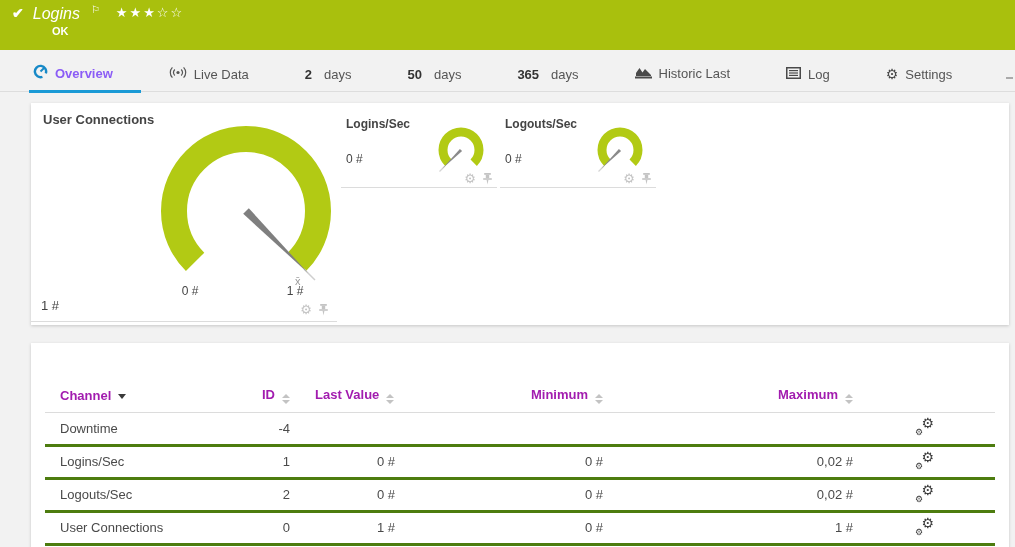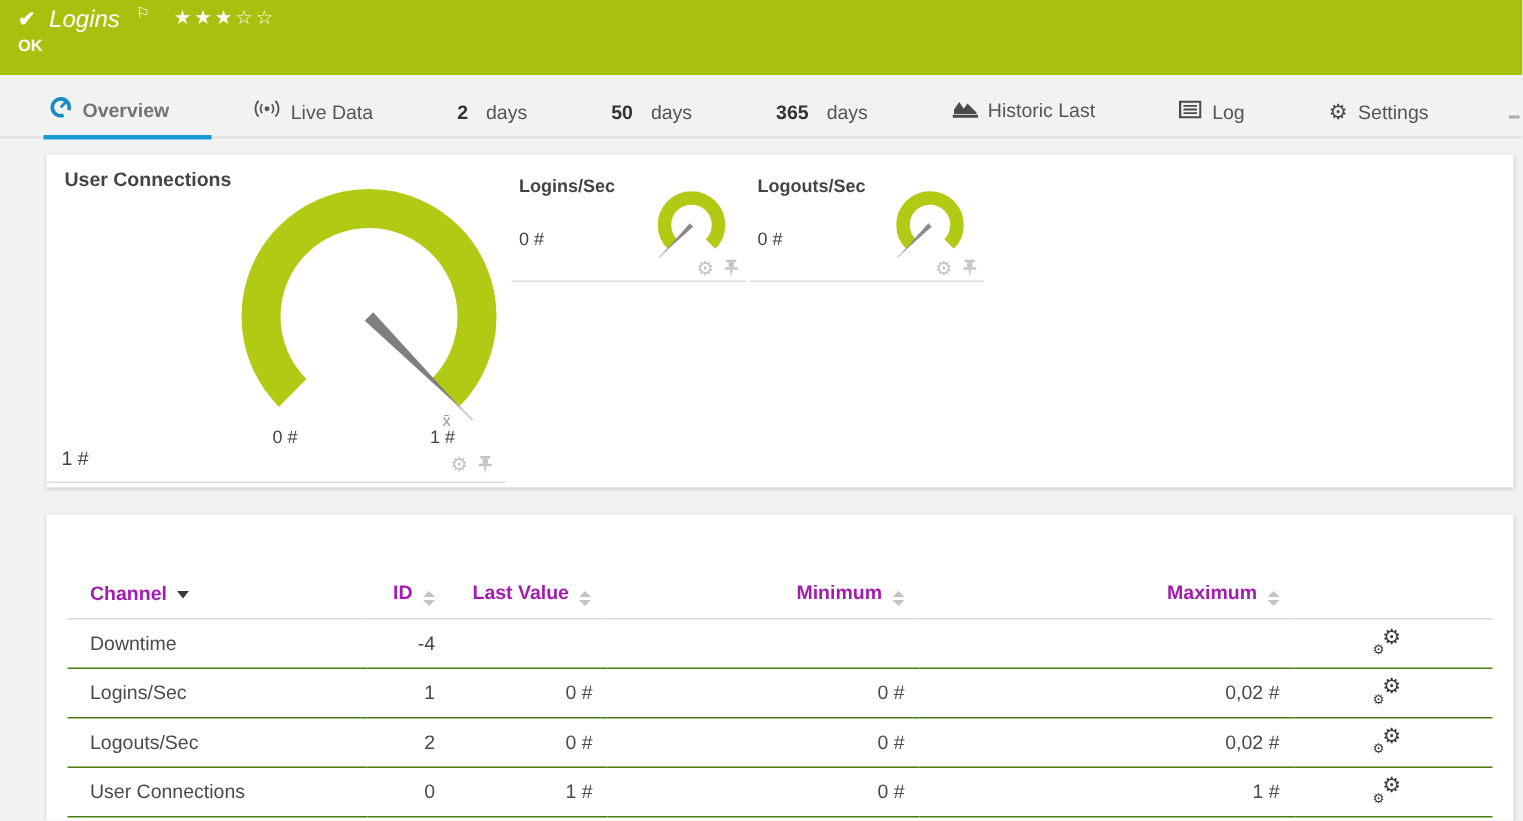--- a/index.html
+++ b/index.html
@@ -12,27 +12,27 @@
   }
 
   
   .topbar { height:50px; background:#a9c00d; padding:5px 0 0 12px; position:relative; }
   .topbar .line1 { display:flex; align-items:baseline; color:#fff; }
   .check { font-size:14px; font-weight:bold; margin-right:9px; position:relative; top:-1px; }
   .kind { font-style:italic; font-size:16px; margin-right:8px; }
   .sensor-title { font-size:17px; font-weight:bold; letter-spacing:.2px; }
   .flag { font-size:10px; vertical-align:super; margin-left:3px; position:relative; top:-6px; }
   .stars { margin-left:16px; font-size:13px; letter-spacing:2px; position:relative; top:-2px; }
-  .status-ok { color:#fff; font-weight:bold; font-size:11px; margin-top:2px; }
+  .status-ok { color:#fff; font-weight:bold; font-size:11px; margin-left:40px; margin-top:2px; }
 
   
   .tabbar { margin-top:11px; padding-left:31px; border-bottom:1px solid #ddd; display:flex; align-items:flex-end; height:31px; position:relative; }
   .tab { display:flex; align-items:center; gap:7px; font-size:13px; color:#555; padding:4px 2px 9px 2px; margin-right:52px; cursor:pointer; white-space:nowrap; position:relative; }
   .tab .num { font-weight:bold; color:#333; margin-right:5px; }
-  .tab.active { color:#737373; font-weight:bold; }
+  .tab.active { color:#8b5cf6; font-weight:bold; }
   .tab.active::after { content:""; position:absolute; left:-2px; right:-26px; bottom:-2px; height:3px; background:#1b9ad6; }
   .tab .glyph { font-size:14px; color:#4a4a4a; line-height:1; }
   .tab-dash { position:absolute; right:2px; bottom:12px; width:7px; height:2px; background:#aaa; }
 
   
   .card { position:absolute; left:31px; width:978px; background:#fff; box-shadow:0 1px 3px rgba(0,0,0,.18); }
   #gauge-card { top:103px; height:222px; }
   #table-card { top:343px; height:220px; }
 
   
@@ -54,21 +54,21 @@
   #tile-logouts { left:469px; }
   .tile-small .tile-title { position:absolute; left:5px; top:7px; font-size:12px; }
   .tile-small .cur-value  { position:absolute; left:5px; top:42px; bottom:auto; font-size:12px; }
   .gauge-small { position:absolute; left:88px; top:14px; }
   .tile-small .tile-icons { right:4px; bottom:2px; }
 
   
   table { border-collapse:collapse; width:950px; margin:36px 14px 0 14px; font-size:13px; }
   th, td { height:33px; vertical-align:middle; font-weight:normal; }
   thead th { color:#a21caf; font-weight:bold; border-bottom:1px solid #dcdcdc; }
-  tbody td { border-bottom:1px solid #4d7c0f; color:#4a4a4a; }
+  tbody td { border-bottom:3px solid #4d7c0f; color:#4a4a4a; }
   .col-channel { width:200px; text-align:left; padding-left:15px; }
   .col-id { width:45px; text-align:right; }
   th.col-last { width:115px; text-align:left; padding-left:25px; }
   td.col-last { width:115px; text-align:right; padding-right:10px; }
   .col-min { width:208px; text-align:right; padding-right:10px; }
   .col-max { width:250px; text-align:right; padding-right:10px; }
   .col-act { text-align:left; padding-left:52px; }
 
   .caret-down { display:inline-block; margin-left:7px; width:0; height:0;
     border-left:4px solid transparent; border-right:4px solid transparent;

